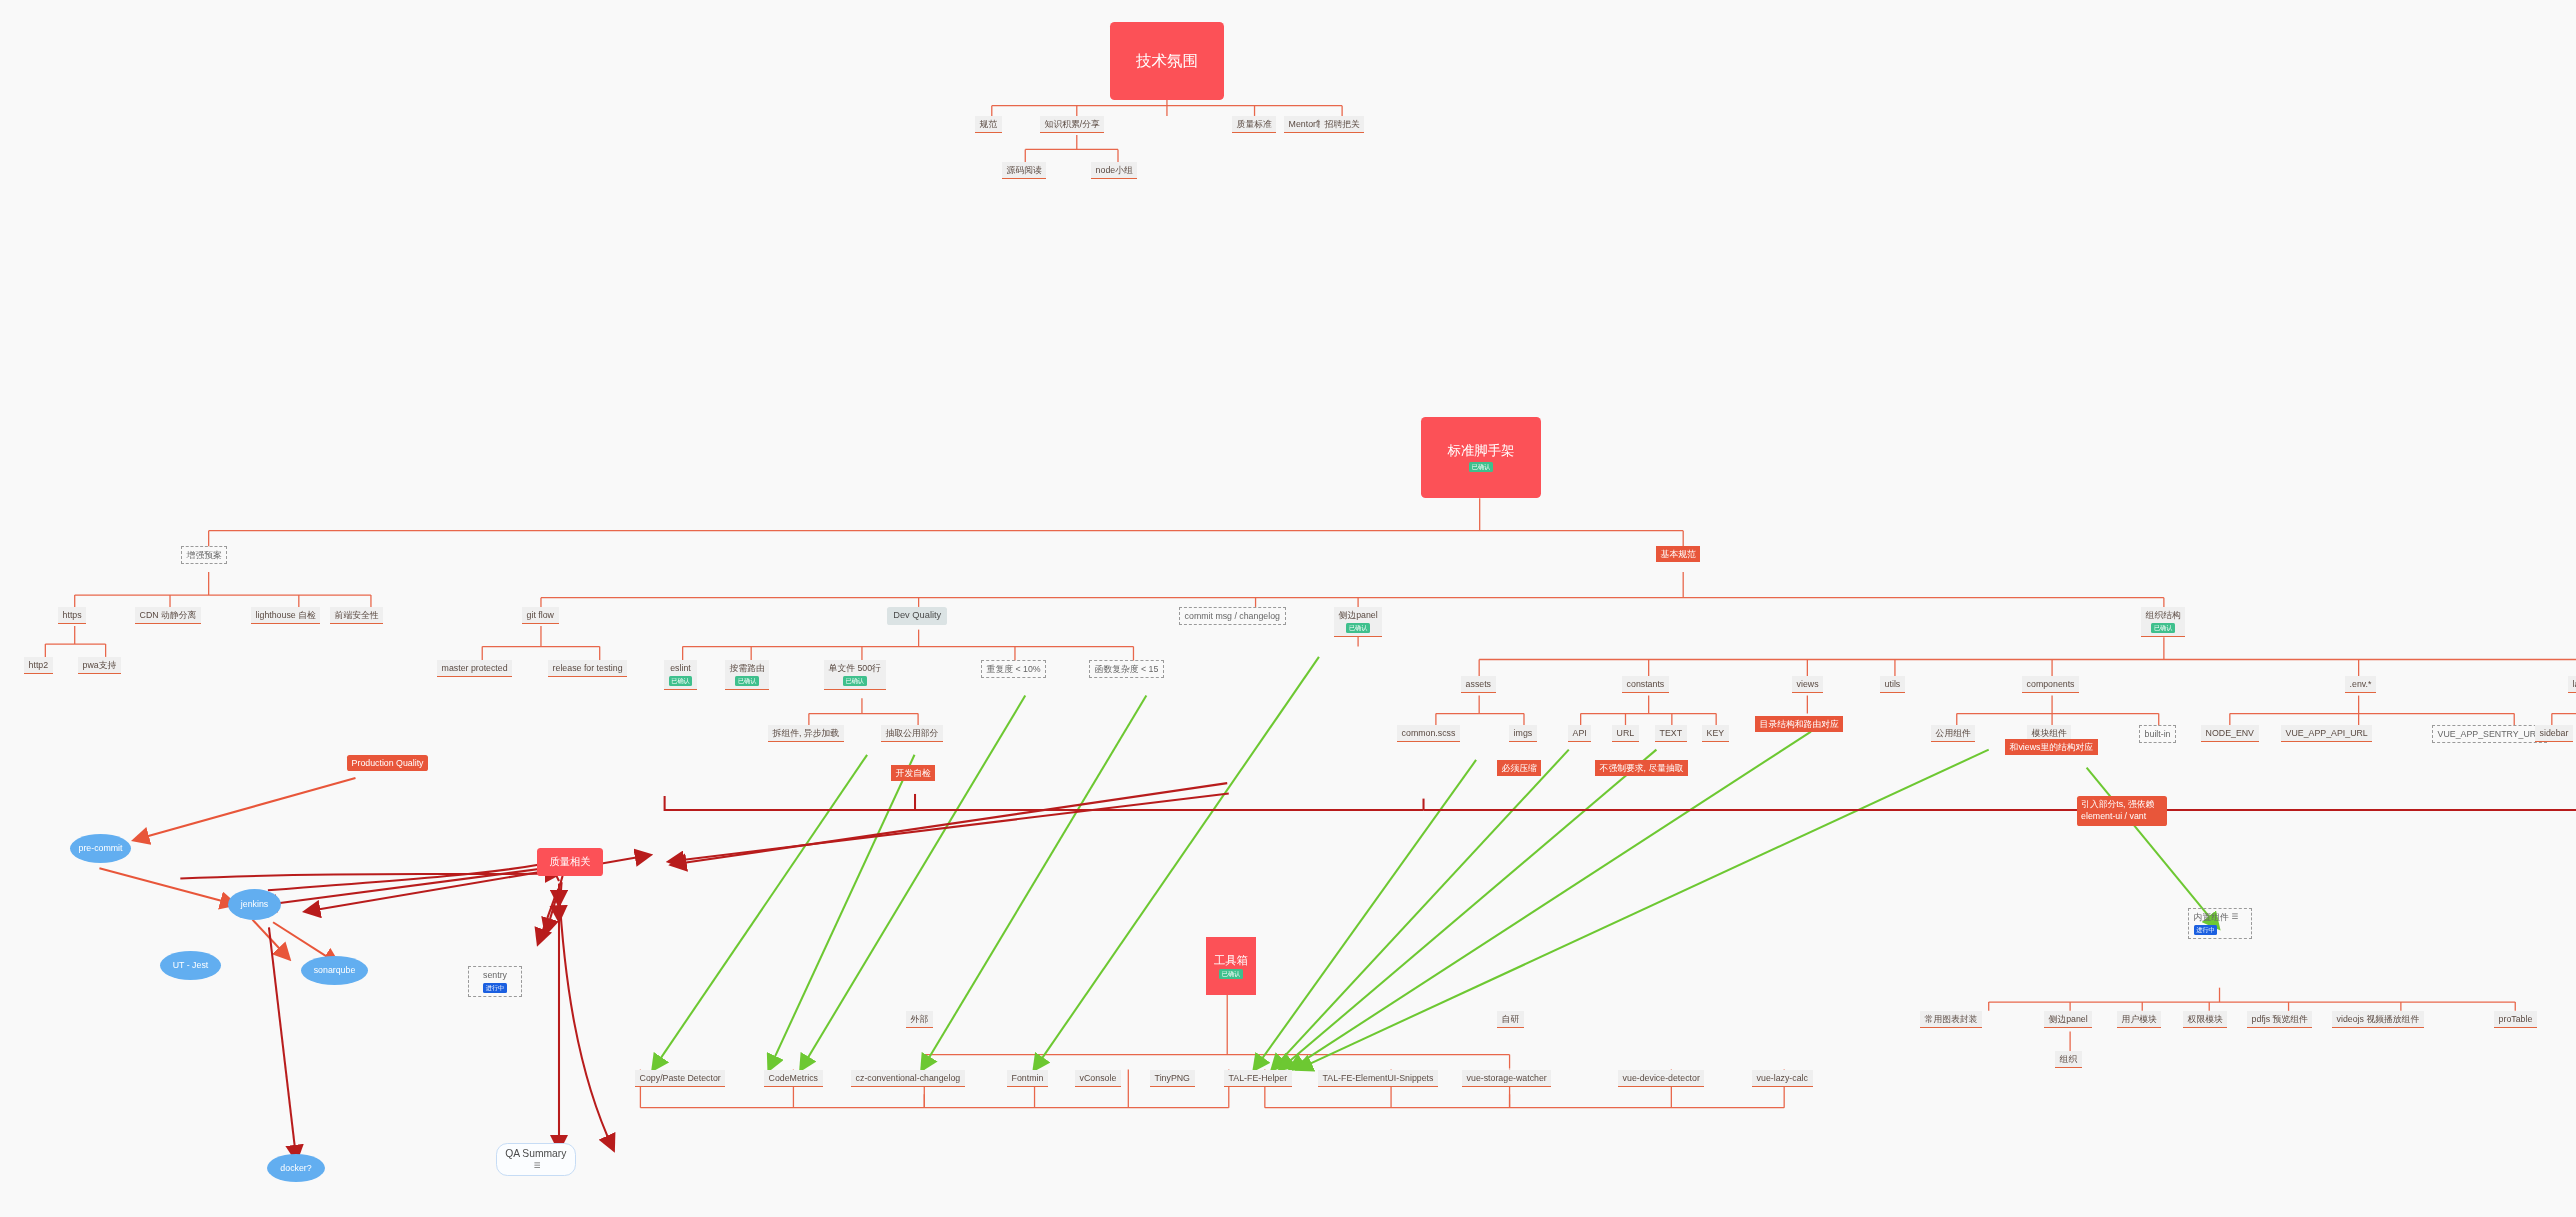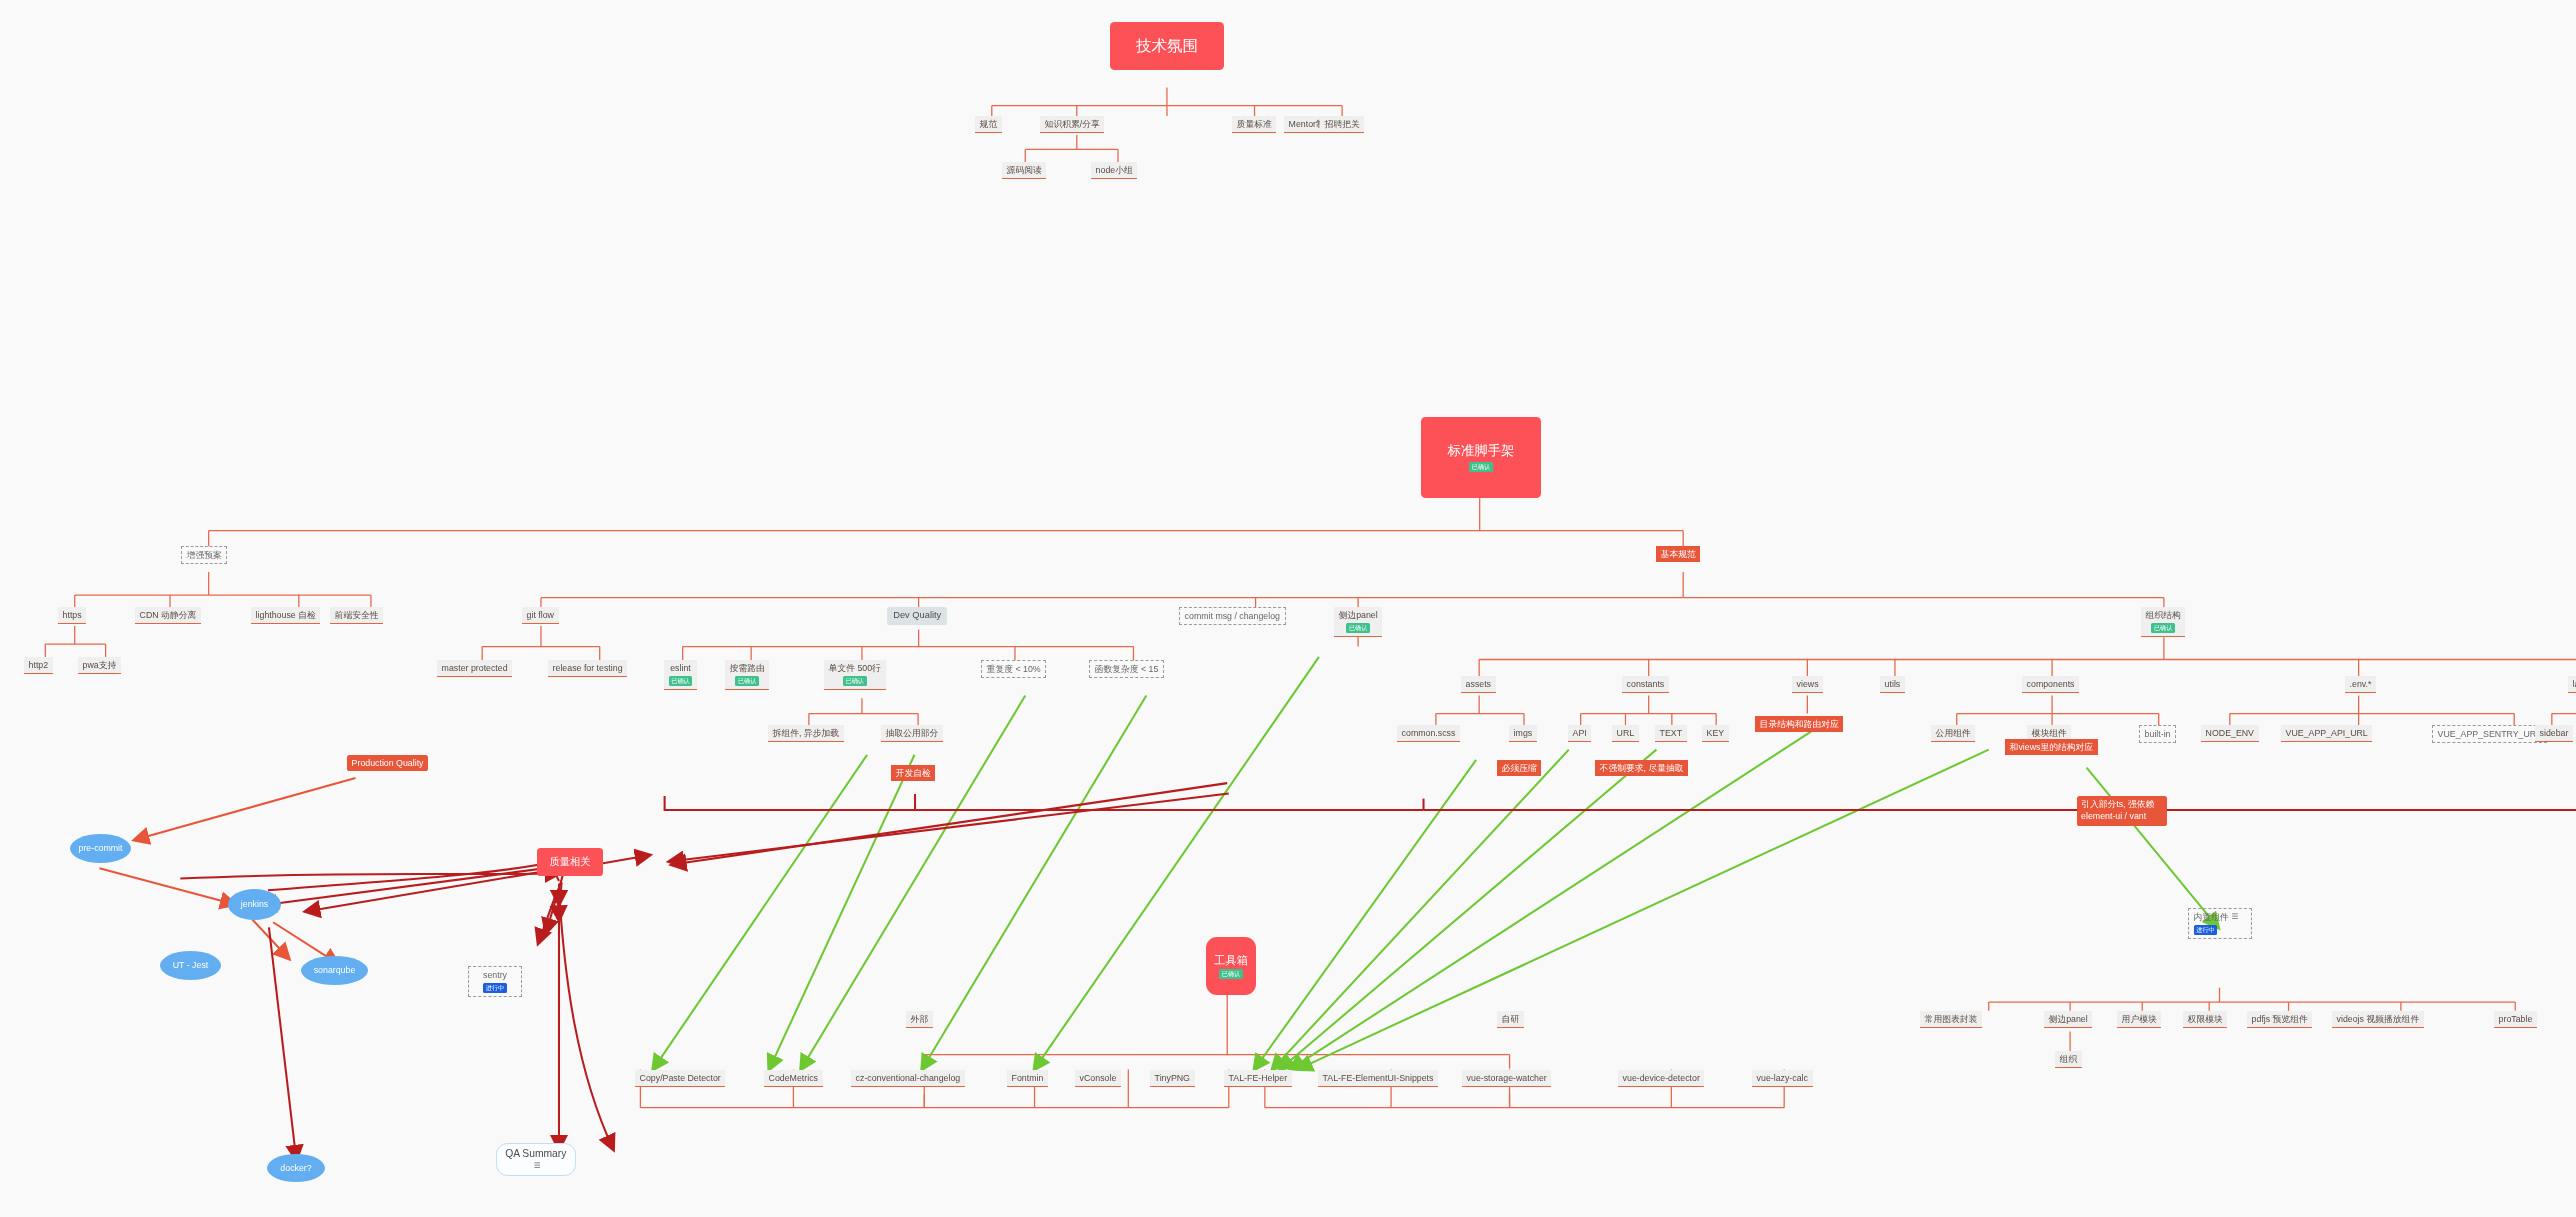--- a/index.html
+++ b/index.html
@@ -265,21 +265,21 @@
     <path d="M1063,1690 L594,1769"></path>
     <path d="M1092,1700 L1060,1810"></path>
     <path d="M1085,1715 L1085,1755"></path>
     <path d="M1083,1725 L1085,1785"></path>
     <path d="M1085,1730 L1085,2230"></path>
     <path d="M522,1800 L575,2250"></path>
     <path d="M2382,1520 L1305,1678"></path>
   </g>
 </svg>
 
-<div class="node n-root" style="left:1110px;top:21.6px;width:114px;height:48px;">
+<div class="node n-root" style="left:1110px;top:21.6px;width:114px;height:78px;">
   <span class="label">技术氛围</span>
 </div>
 <div class="node n-plain" style="left:975px;top:116px;">
   <span class="label">规范</span>
 </div>
 <div class="node n-plain" style="left:1040px;top:116px;">
   <span class="label">知识积累/分享</span>
 </div>
 <div class="node n-plain" style="left:1232px;top:116px;">
   <span class="label">质量标准</span>
@@ -486,21 +486,21 @@
 </div>
 <div class="node n-dash" style="left:468px;top:966px;width:54px;">
   <span class="label">sentry</span>
   <span class="badge wip">进行中</span>
 </div>
 <div class="node n-rounded-light" style="left:496px;top:1143px;">
   <span class="label">QA Summary</span>
   <span class="doc-ico">☰</span>
 </div>
 
-<div class="node n-root" style="left:1206px;top:937px;width:50px;height:58px;font-size:11.3px;border-radius:11px;padding:0;">
+<div class="node n-root" style="left:1206px;top:937px;width:50px;height:58px;font-size:11.3px;border-radius:0;padding:0;">
   <span class="label">工具箱</span>
   <span class="badge done">已确认</span>
 </div>
 <div class="node n-plain" style="left:906px;top:1011px;">
   <span class="label">外部</span>
 </div>
 <div class="node n-plain" style="left:635px;top:1070px;">
   <span class="label">Copy/Paste Detector</span>
 </div>
 <div class="node n-plain" style="left:764px;top:1070px;">

